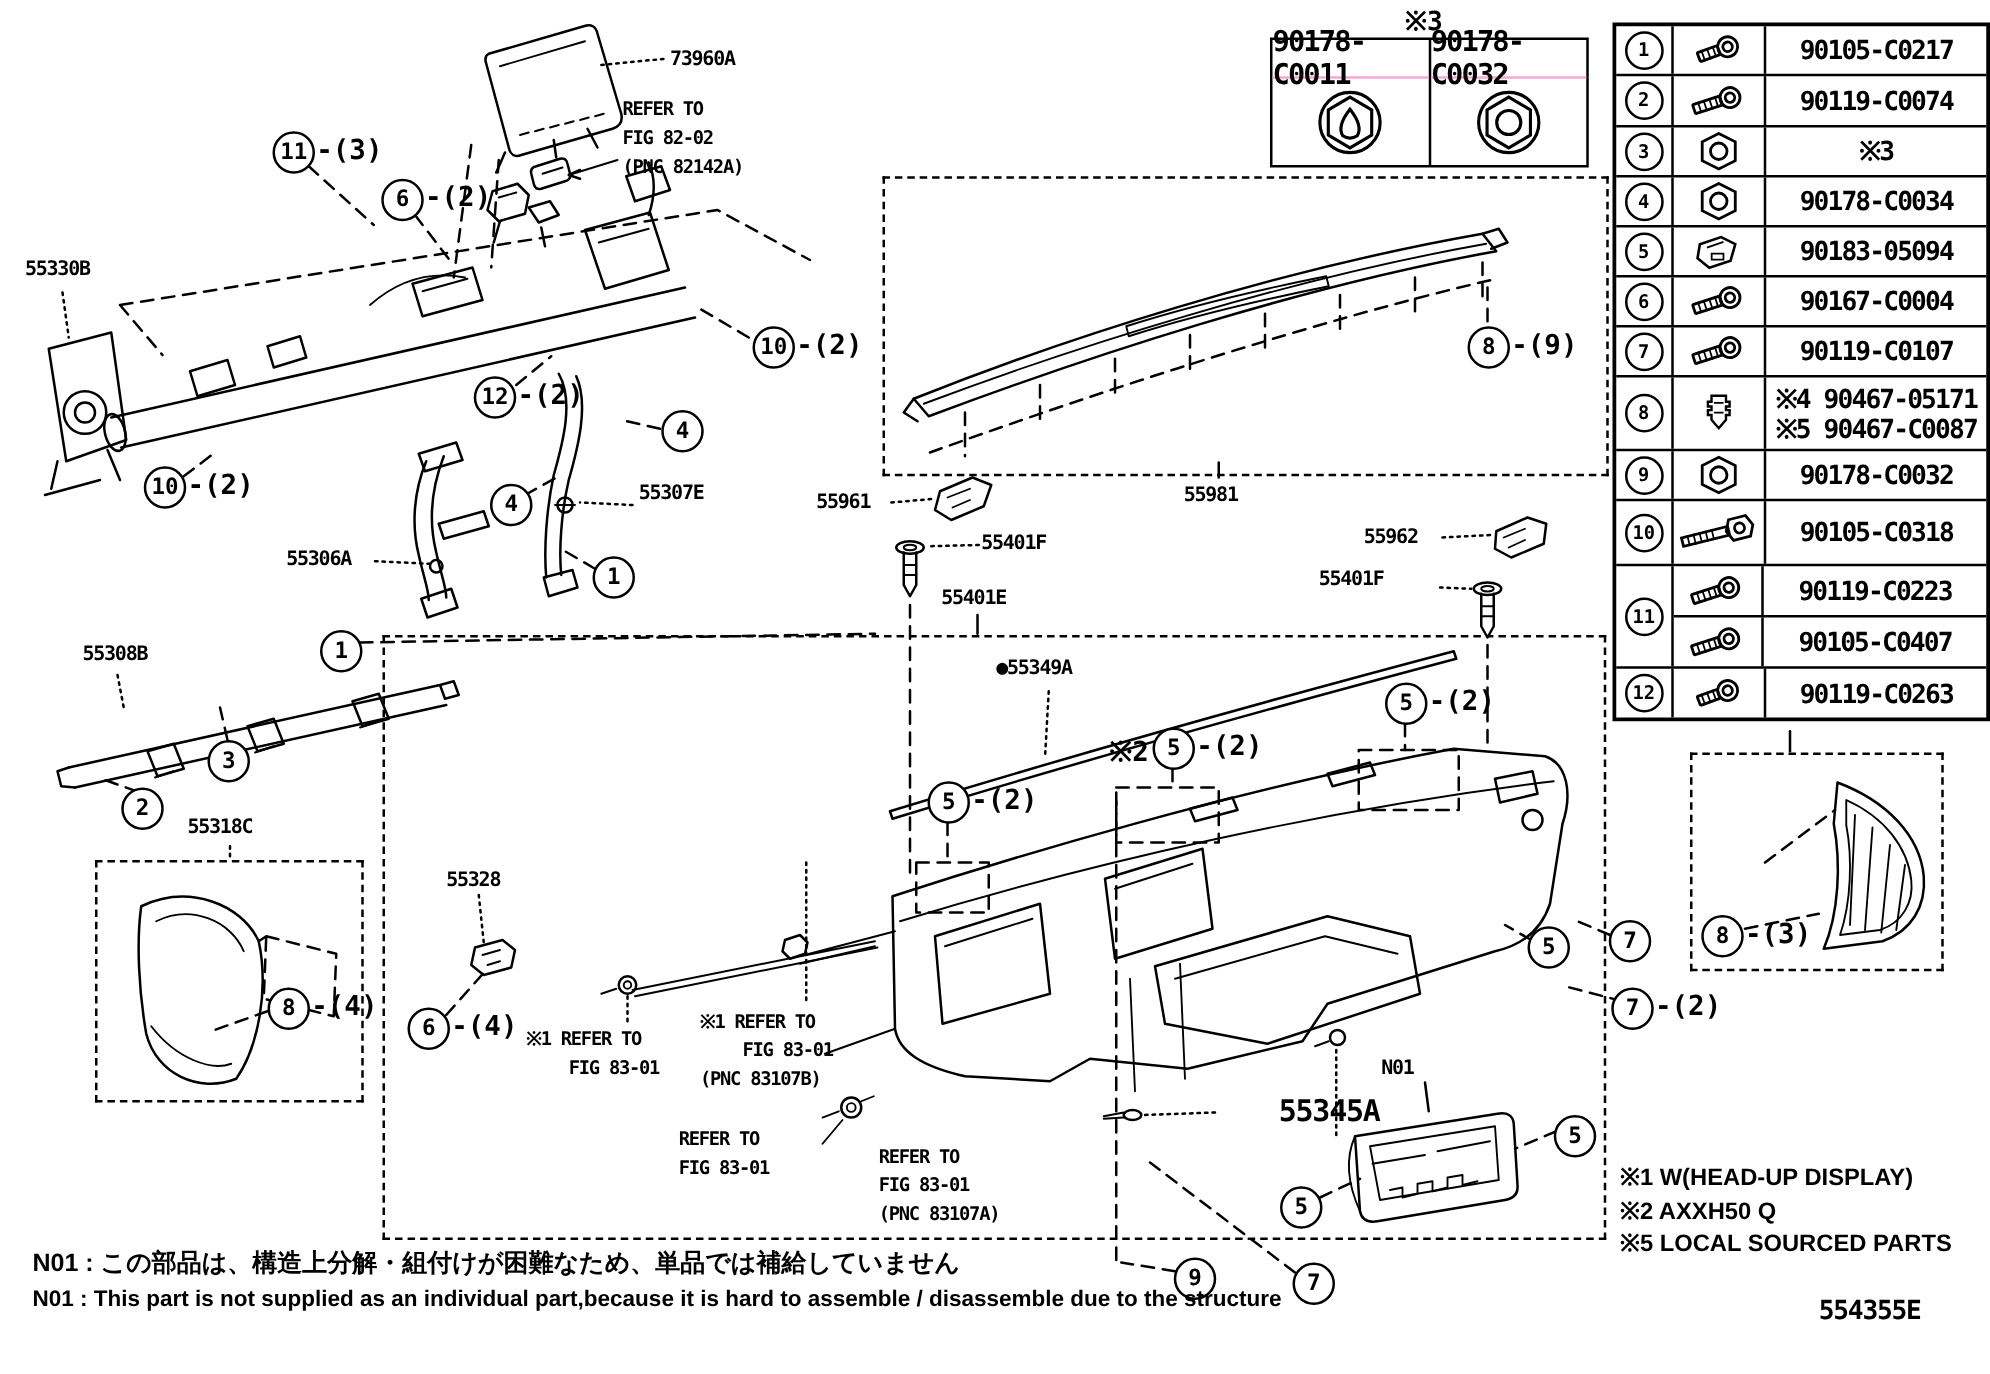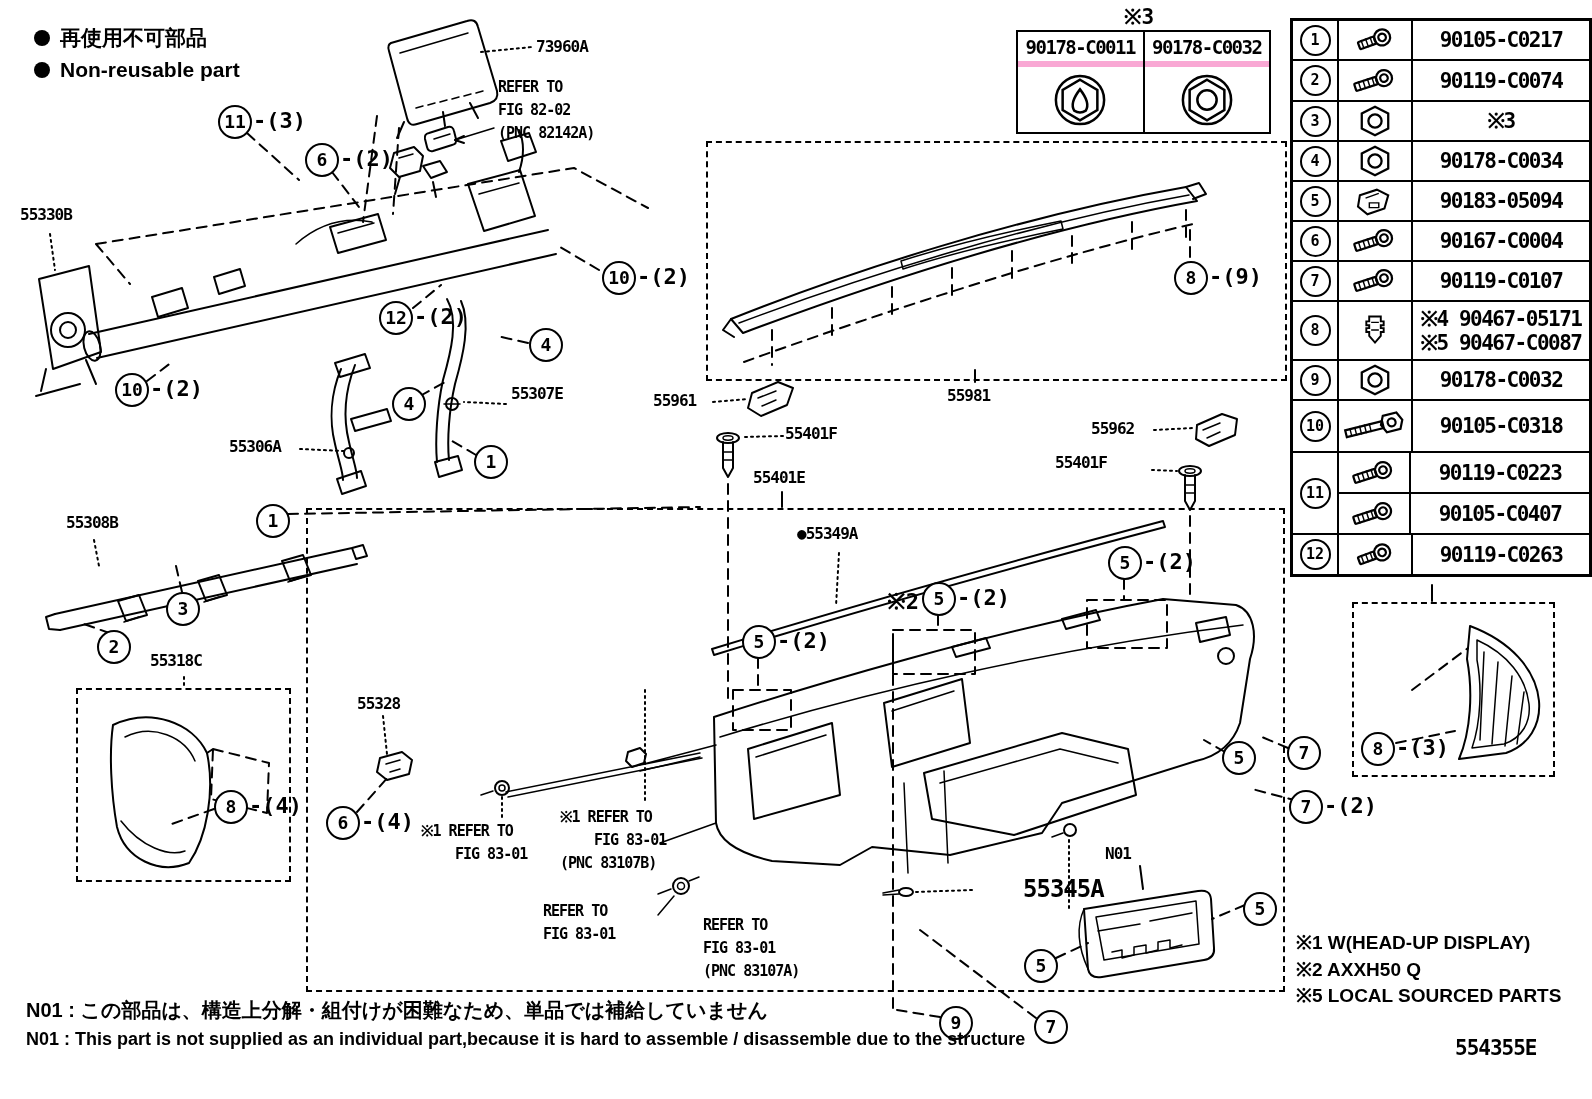--- a/index.html
+++ b/index.html
@@ -33,22 +33,22 @@
          font-size:21px;font-weight:bold;letter-spacing:-1.5px;line-height:24px;}
   .circ-sm{display:block;width:27px;height:27px;border:2px solid #000;border-radius:50%;
            text-align:center;line-height:27px;font-size:15px;font-weight:bold;}
   .subcol{flex:1;display:flex;flex-direction:column;}
   .subrow{flex:1;display:flex;border-bottom:2px solid #000;}
   .subrow:last-child{border-bottom:none;}
   
   #ntable{position:absolute;left:1016px;top:30px;width:251px;height:100px;border:2.5px solid #000;display:flex;background:#fff;}
   .ncol{flex:1;display:flex;flex-direction:column;}
   .ncol:first-child{border-right:2.5px solid #000;}
-  .nhead{height:29px;border-bottom:6px solid #f9a8d4;display:flex;align-items:center;justify-content:center;
-         font-weight:bold;font-size:19px;letter-spacing:-1.5px;}
+  .nhead{height:29px;border-bottom:2px solid #f9a8d4;display:flex;align-items:center;justify-content:center;
+         font-weight:bold;font-size:23px;letter-spacing:-1.5px;}
   .nbody{flex:1;display:flex;align-items:center;justify-content:center;}
   #ntitle{position:absolute;left:1124px;top:2px;font-size:21px;font-weight:bold;}
   
   .note{position:absolute;font-family:"Liberation Sans",sans-serif;font-weight:bold;white-space:nowrap;}
   #fnotes{position:absolute;left:1296px;top:930px;font-family:"Liberation Sans",sans-serif;
           font-weight:bold;font-size:19px;line-height:26.5px;}
   #diagid{position:absolute;left:1455px;top:1036px;font-size:21px;font-weight:bold;letter-spacing:-1px;}
 </style>
 </head>
 <body>
@@ -248,30 +248,20 @@
       <path d="M1432,585 L1432,601"></path>
       <path d="M782,492 L782,507"></path>
     </g>
   </svg>
 
   <div class="gbox" style="left:306px;top:508px;width:975px;height:480px"></div>
   <div class="gbox" style="left:706px;top:141px;width:577px;height:236px"></div>
   <div class="gbox" style="left:76px;top:688px;width:211px;height:190px"></div>
   <div class="gbox" style="left:1352px;top:602px;width:199px;height:171px"></div>
 
-  <div id="legend">
-    <div class="row">
-      <span class="dotb"></span>
-      <span>再使用不可部品</span>
-    </div>
-    <div class="row">
-      <span class="dotb"></span>
-      <span>Non-reusable part</span>
-    </div>
-  </div>
 
   <div class="lbl" style="left:536px;top:34px">73960A</div>
   <div class="lbl" style="left:20px;top:202px">55330B</div>
   <div class="lbl" style="left:229px;top:434px">55306A</div>
   <div class="lbl" style="left:511px;top:381px">55307E</div>
   <div class="lbl" style="left:66px;top:510px">55308B</div>
   <div class="lbl" style="left:150px;top:648px">55318C</div>
   <div class="lbl" style="left:357px;top:691px">55328</div>
   <div class="lbl" style="left:653px;top:388px">55961</div>
   <div class="lbl" style="left:947px;top:383px">55981</div>

